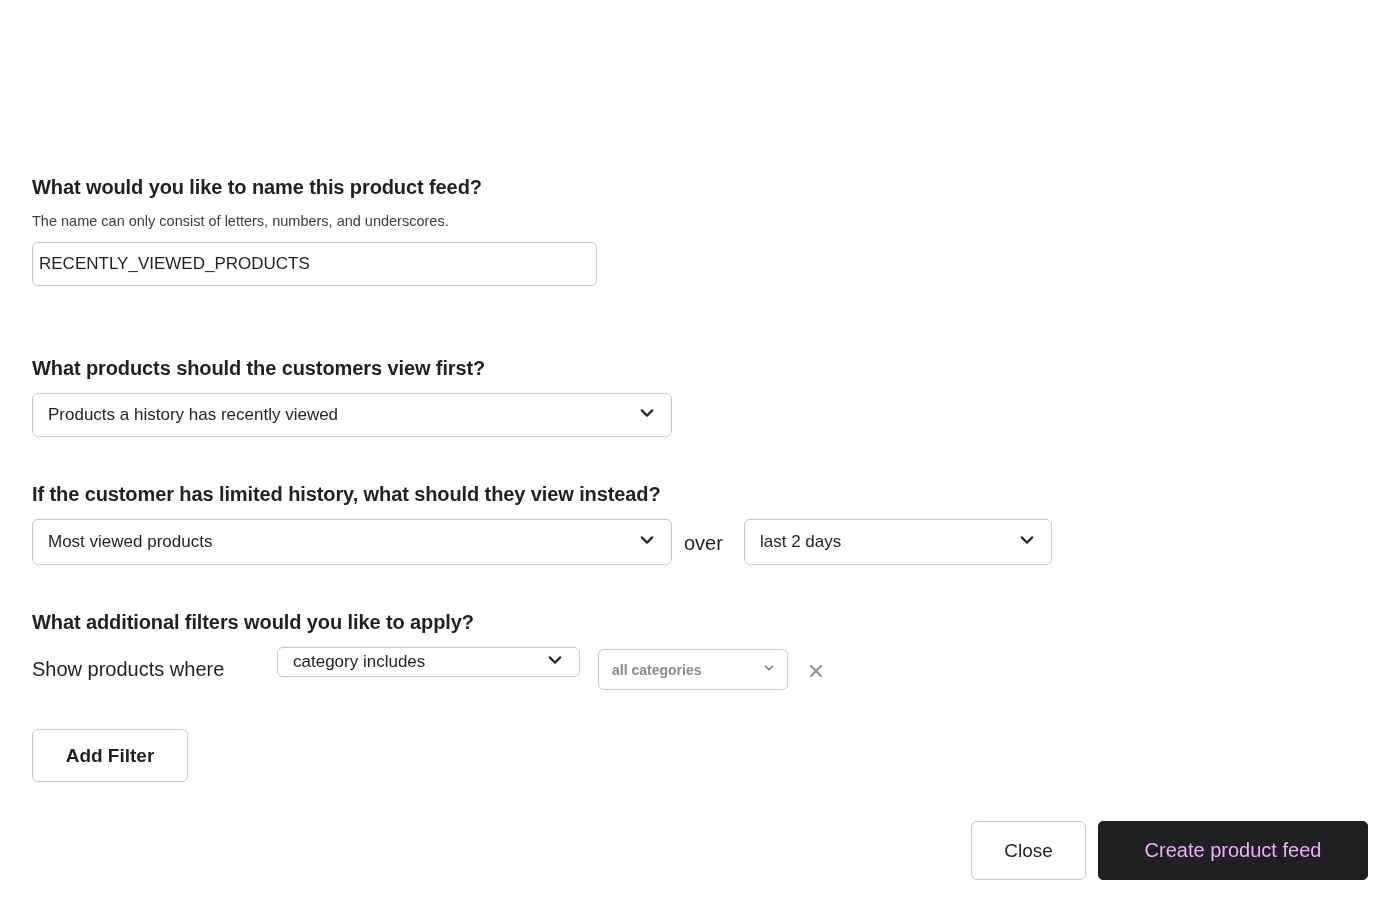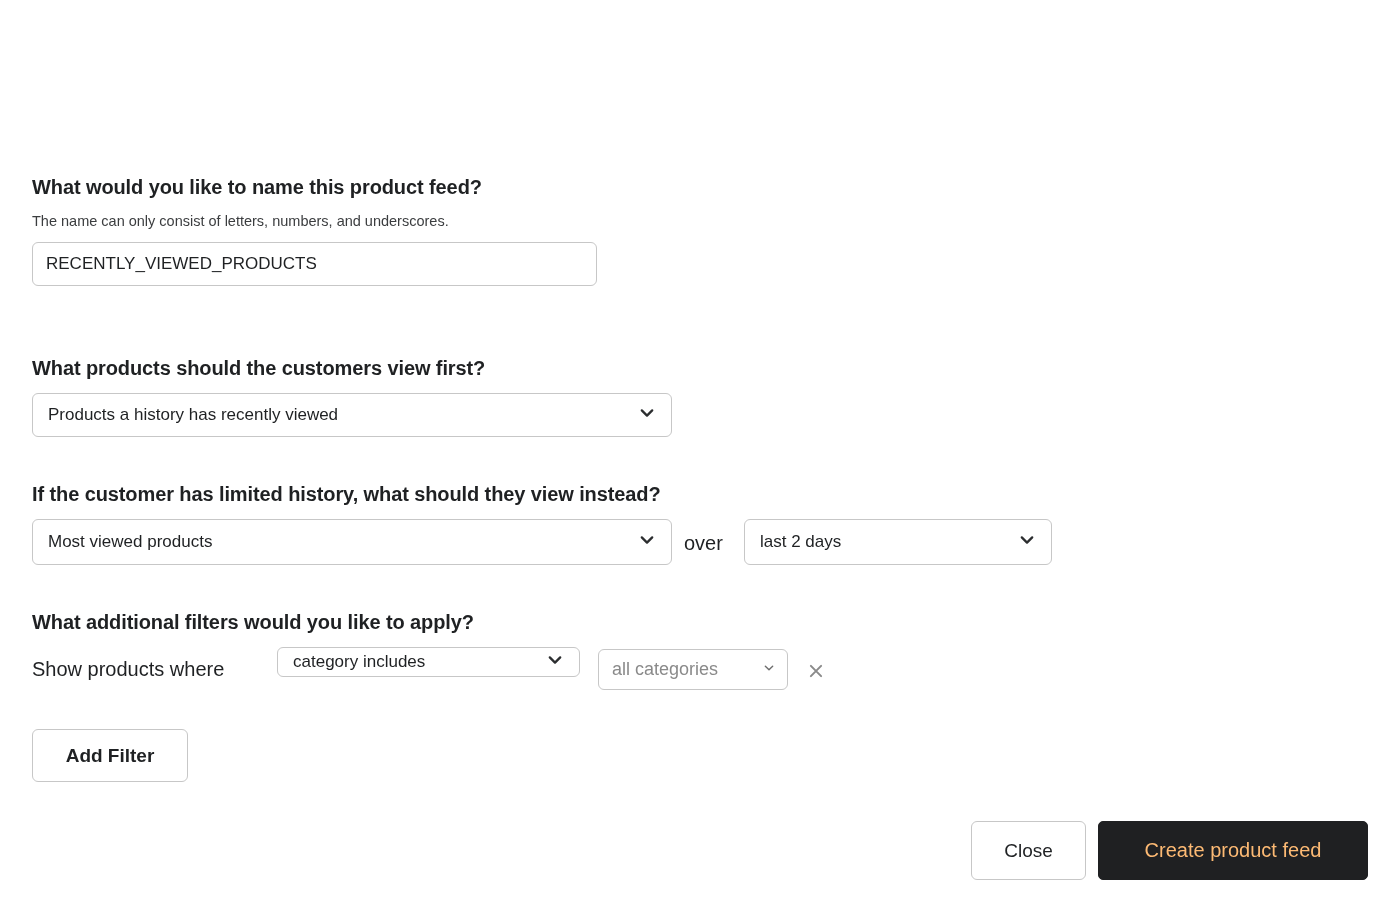--- a/index.html
+++ b/index.html
@@ -87,21 +87,21 @@
   
   .text-input {
     position: absolute;
     box-sizing: border-box;
     background: #ffffff;
     border: 1px solid #c7c7c7;
     border-radius: 6px;
     font-family: "Liberation Sans", sans-serif;
     font-size: 17px;
     color: #1f2123;
-    padding: 0 13px;
+    padding: 0 6px;
     outline: none;
   }
 
   .select {
     position: absolute;
     box-sizing: border-box;
     background: #ffffff;
     border: 1px solid #c7c7c7;
     border-radius: 6px;
     display: flex;
@@ -111,21 +111,21 @@
     cursor: pointer;
     user-select: none;
   }
   .select .sel-value {
     font-size: 17px;
     color: #1f2123;
     white-space: nowrap;
     overflow: hidden;
     text-overflow: ellipsis;
   }
-  .select.muted .sel-value { color: #8a8a8a; font-size: 18px; }
+  .select.muted .sel-value { color: #8a8a8a; font-size: 14px; font-weight: bold; }
   .chev { display: block; flex: 0 0 auto; margin-left: 10px; }
 
   .plain-text {
     position: absolute;
     font-size: 20px;
     color: #1f2123;
     white-space: nowrap;
     line-height: 22px;
   }
 
@@ -150,21 +150,21 @@
   }
   .btn-secondary {
     background: #ffffff;
     border: 1px solid #c7c7c7;
     color: #1f2123;
     font-size: 19px;
   }
   .btn-primary {
     background: #1f2022;
     border: 1px solid #1f2022;
-    color: #fdba74;
+    color: #f0abfc;
     font-size: 20px;
     border-radius: 5px;
   }
 </style>
 </head>
 <body>
 
 <div class="modal">
 
 

